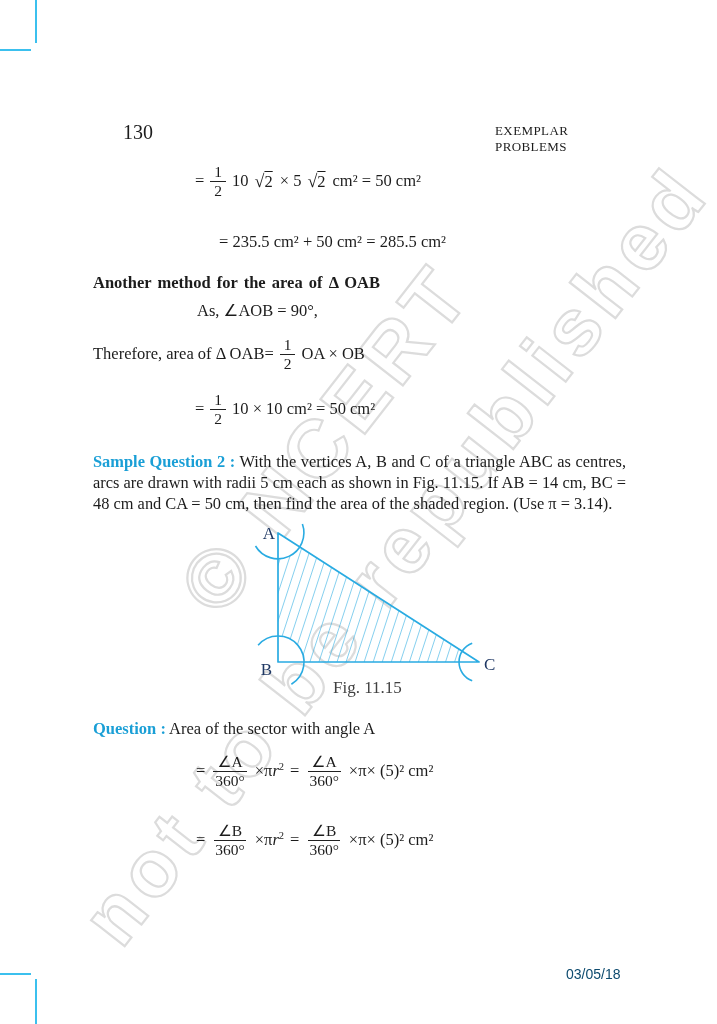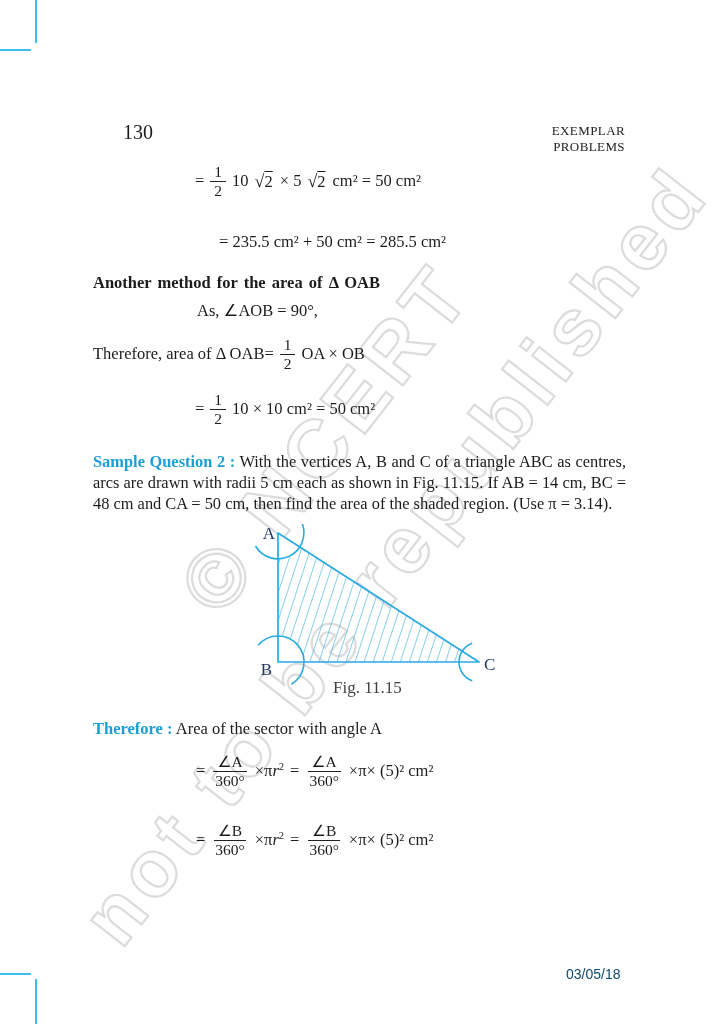--- a/index.html
+++ b/index.html
@@ -18,21 +18,21 @@
     position:absolute;z-index:0;white-space:nowrap;
     font-family:"Liberation Sans",sans-serif;font-weight:bold;
     color:transparent;-webkit-text-stroke:2.2px #dcdcdc;
     letter-spacing:7px;transform-origin:left center;pointer-events:none;
   }
   .wm1{left:198px;top:555px;font-size:82px;transform:rotate(-52deg);}
   .wm2{left:100px;top:888px;font-size:80px;transform:rotate(-52deg);}
   
   .abs{position:absolute;z-index:1;}
   .hdr-num{left:93px;top:121px;font-size:20px;margin-left:30px;}
-  .hdr-right{left:495px;top:123px;width:130px;text-align:right;font-size:13px;letter-spacing:0.4px;}
+  .hdr-right{left:495px;top:123px;width:130px;text-align:left;font-size:13px;letter-spacing:0.4px;}
   .body-line{font-size:16.5px;}
   .bold-head{font-weight:bold;word-spacing:2px;}
   .accent{color:#1a9fd6;font-weight:bold;}
   .para{
     left:93px;top:452px;width:533px;text-align:justify;
     font-size:16.4px;line-height:20.9px;
   }
   
   .eqrow{
     position:absolute;z-index:1;display:flex;align-items:center;
@@ -140,21 +140,21 @@
     <path d="M472.2,643.2 A20,20 0 0 0 472.2,680.8" fill="none" stroke="#29abe2" stroke-width="1.6"></path>
 
     <text x="275" y="539" text-anchor="end" font-size="17" fill="#1f3864" font-family="Liberation Serif, serif">A</text>
     <text x="272" y="675" text-anchor="end" font-size="17" fill="#1f3864" font-family="Liberation Serif, serif">B</text>
     <text x="484" y="670" text-anchor="start" font-size="17" fill="#1f3864" font-family="Liberation Serif, serif">C</text>
   </svg>
 
   <div class="abs fig-caption">Fig. 11.15</div>
 
   <div class="abs body-line" style="left:93px;top:719px;">
-    <span class="accent">Therefore :</span>
+    <span class="accent">Question :</span>
     <span>Area of the sector with angle A</span>
   </div>
 
   <div class="eqrow" style="left:196px;top:753px;">
     <span>=</span>
     <span class="frac">
       <span class="num">∠A</span>
       <span class="den">360°</span>
     </span>
     <span><span>×π</span><span class="ital">r</span><sup class="sp">2</sup></span>

